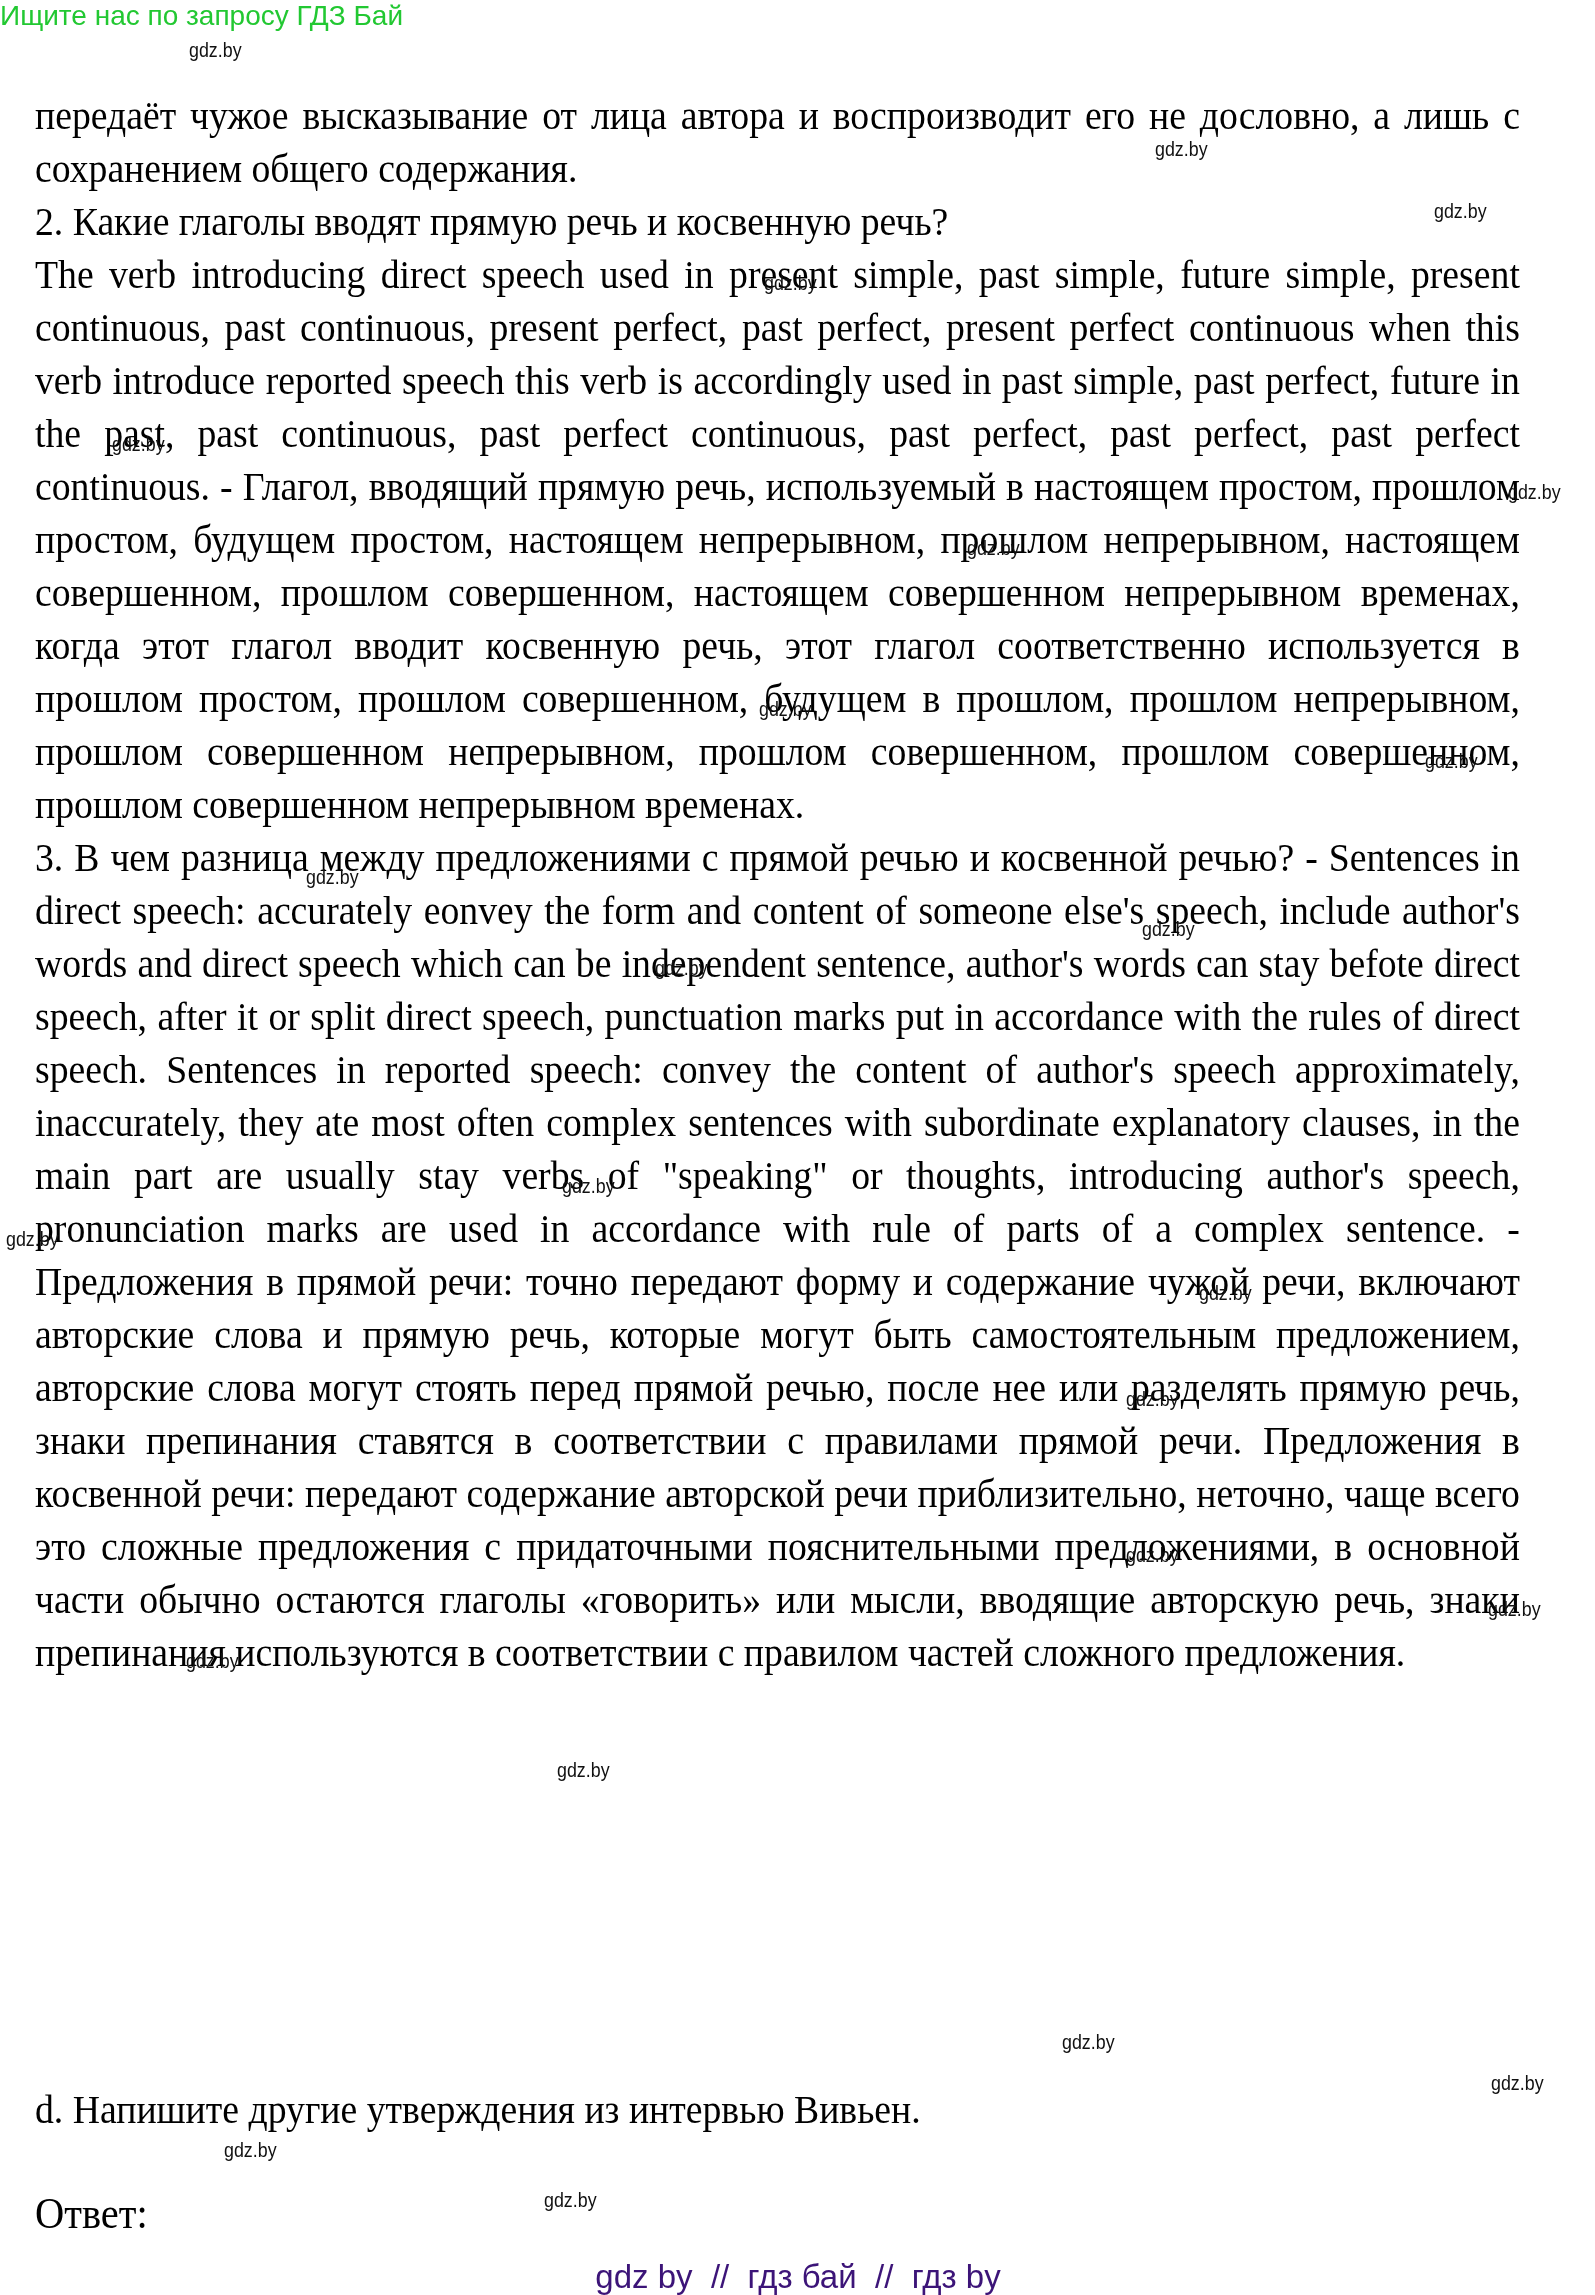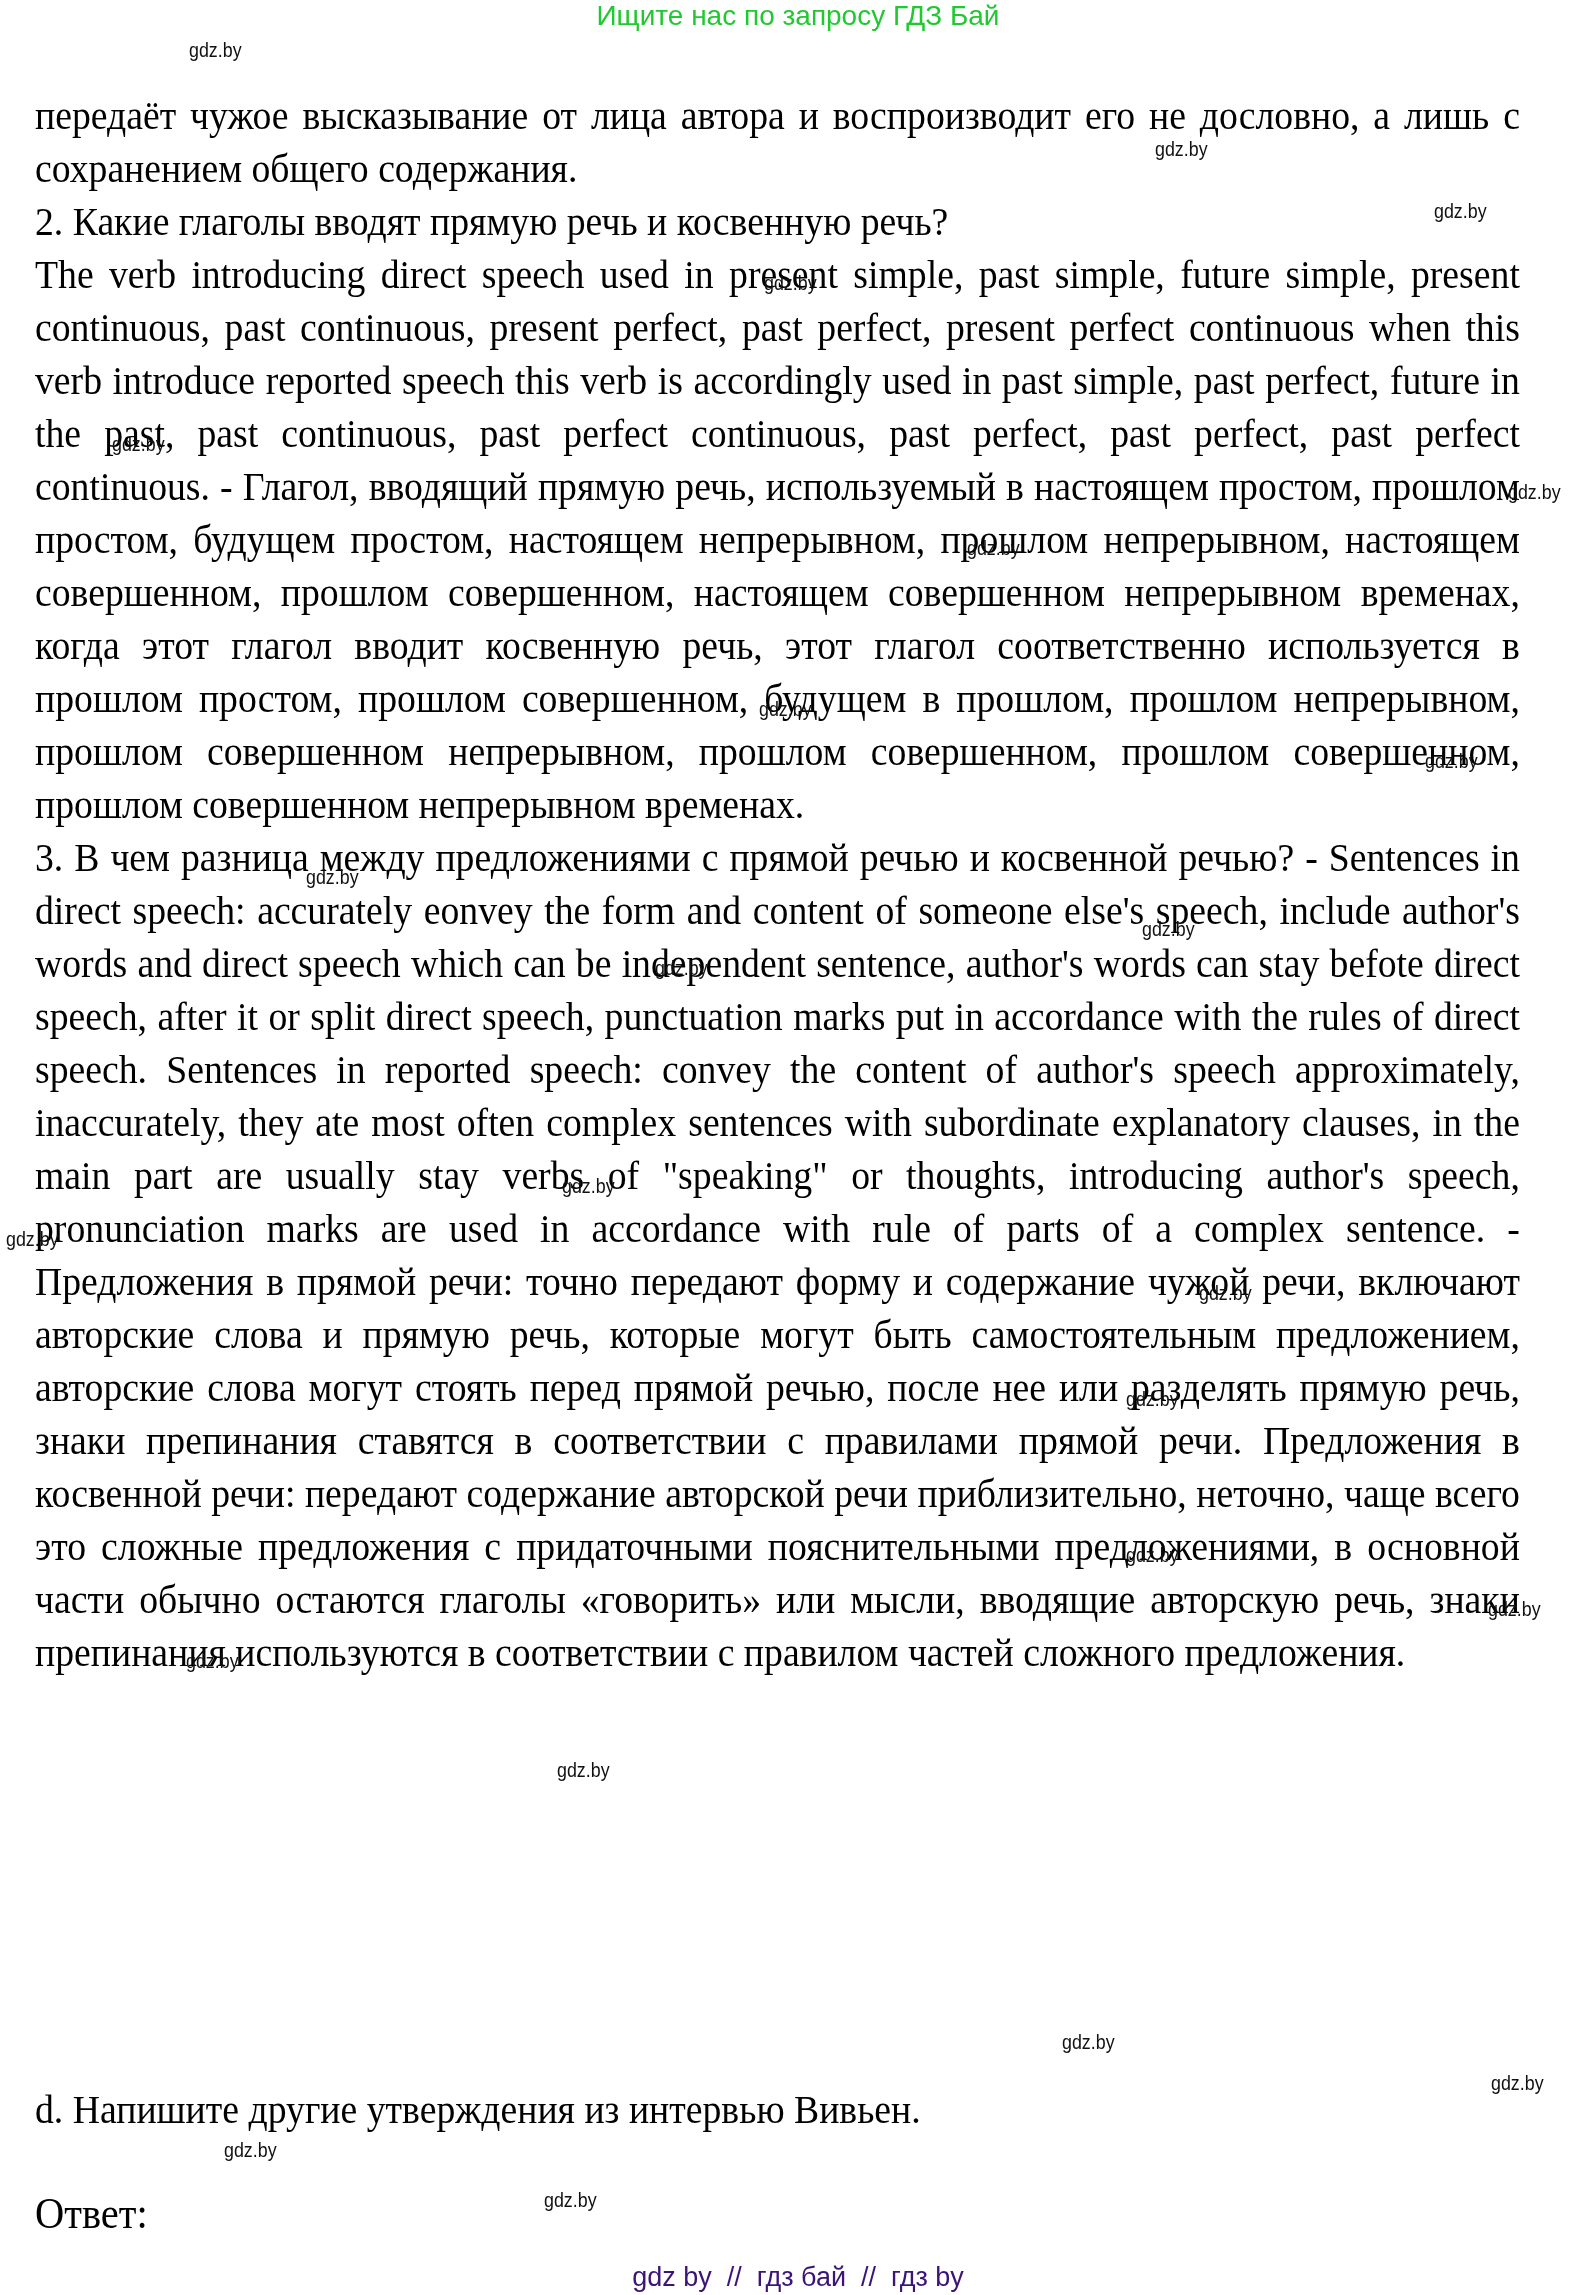--- a/index.html
+++ b/index.html
@@ -14,34 +14,34 @@
       overflow: hidden;
       font-family: "Liberation Serif", "DejaVu Serif", serif;
       color: #000000;
     }
     .top-banner {
       position: absolute;
       top: 0;
       left: 0;
       width: 1596px;
       height: 35px;
-      text-align: center;
+      text-align: left;
       font-family: "Liberation Sans", "DejaVu Sans", sans-serif;
       font-size: 28px;
       line-height: 32px;
       color: #22c832;
     }
     .footer-links {
       position: absolute;
       top: 2261px;
       left: 0;
       width: 1596px;
       text-align: center;
       font-family: "Liberation Sans", "DejaVu Sans", sans-serif;
-      font-size: 27px;
+      font-size: 33px;
       line-height: 32px;
       color: #3c1478;
     }
     .footer-links span { white-space: pre; }
     .content {
       position: absolute;
       left: 35px;
       top: 89px;
       width: 1485px;
     }

